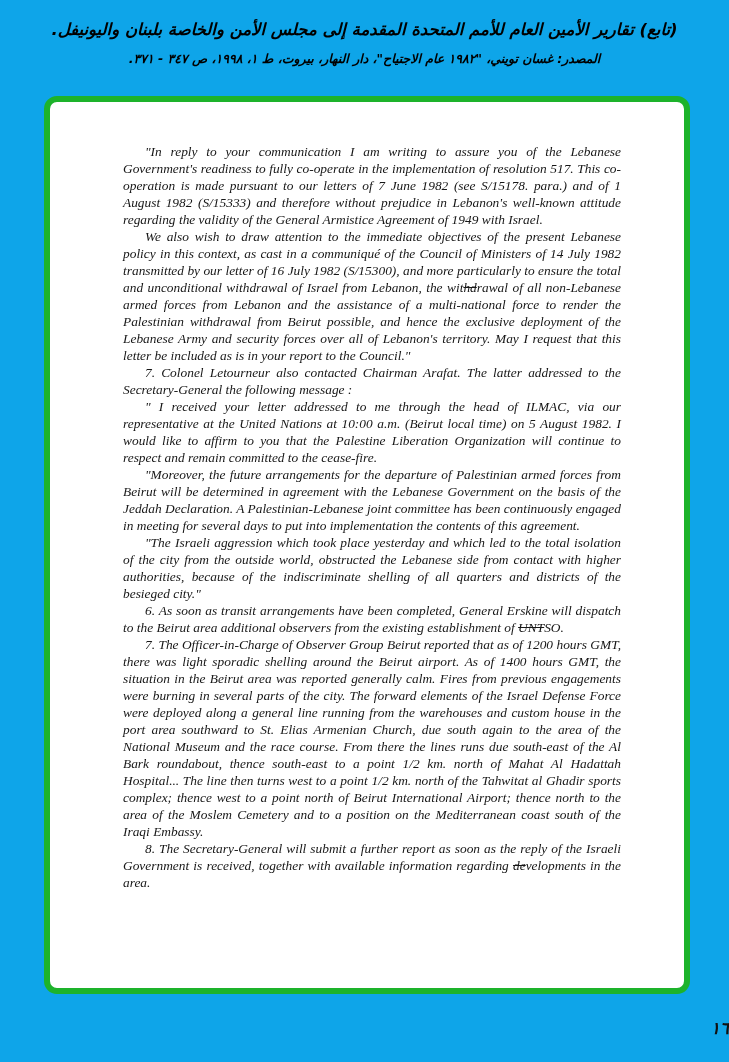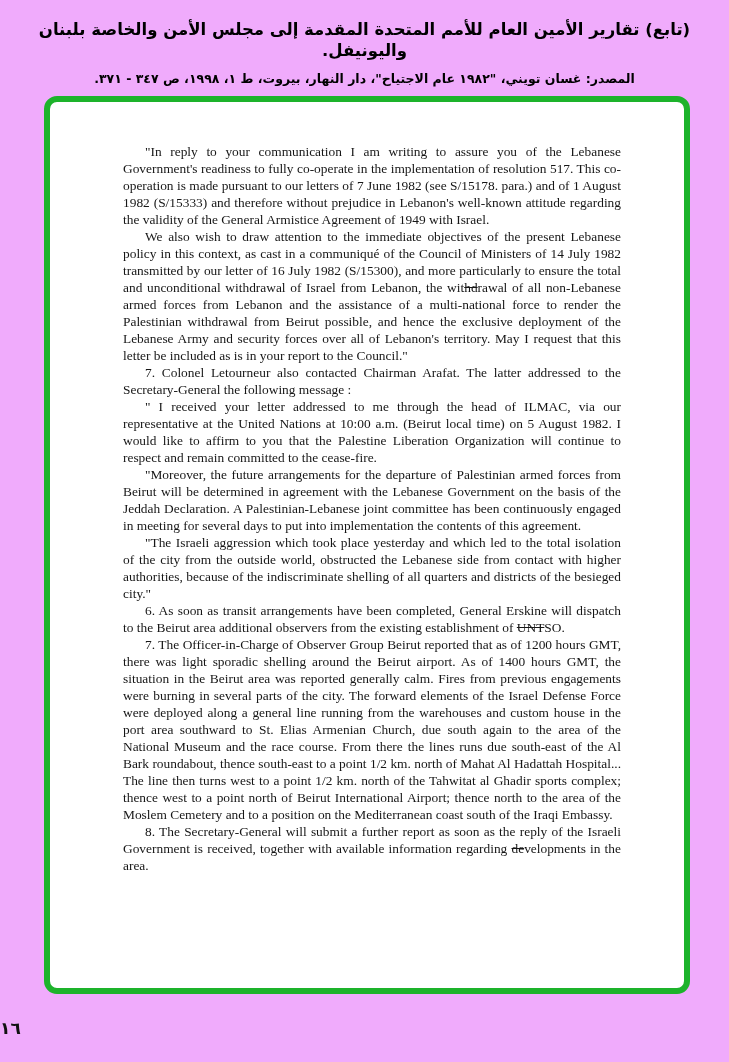--- a/index.html
+++ b/index.html
@@ -1,23 +1,24 @@
 <!DOCTYPE html>
 <html><head>
 <meta charset="utf-8">
 <style>
   html, body { margin: 0; padding: 0; background: #e8e8e8; }
   .page {
     position: relative;
     width: 729px;
     height: 1062px;
     margin: 0 auto;
-    background: #f0abfc;
+    background: #0ea5e9;
     font-family: "Liberation Serif", serif;
     overflow: hidden;
+    font-style: italic;
   }
   .header {
     position: absolute;
     top: 20px;
     left: 30px;
     right: 30px;
     text-align: center;
     direction: rtl;
     font-family: "DejaVu Sans", sans-serif;
     color: #000000;
@@ -56,21 +57,21 @@
   .para {
     margin: 0;
     text-indent: 22px;
   }
   .strike { text-decoration: line-through; }
   .footer {
     position: absolute;
     left: 0;
     right: 0;
     top: 1018px;
-    text-align: left;
+    text-align: right;
     font-family: "DejaVu Sans", sans-serif;
     font-size: 17px;
     font-weight: bold;
     color: #111111;
     letter-spacing: 3px;
   }
 </style>
 </head>
 <body>
 

